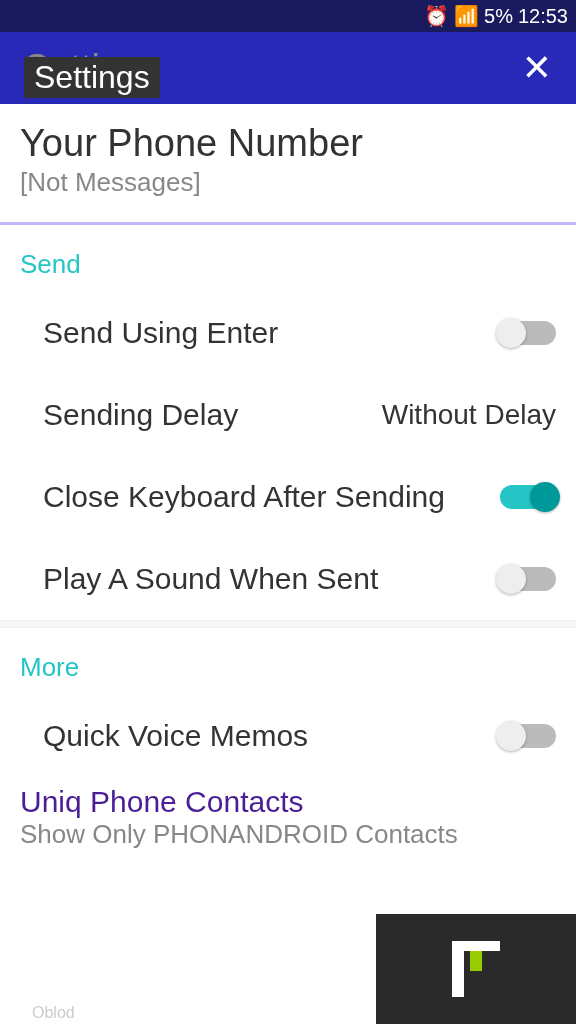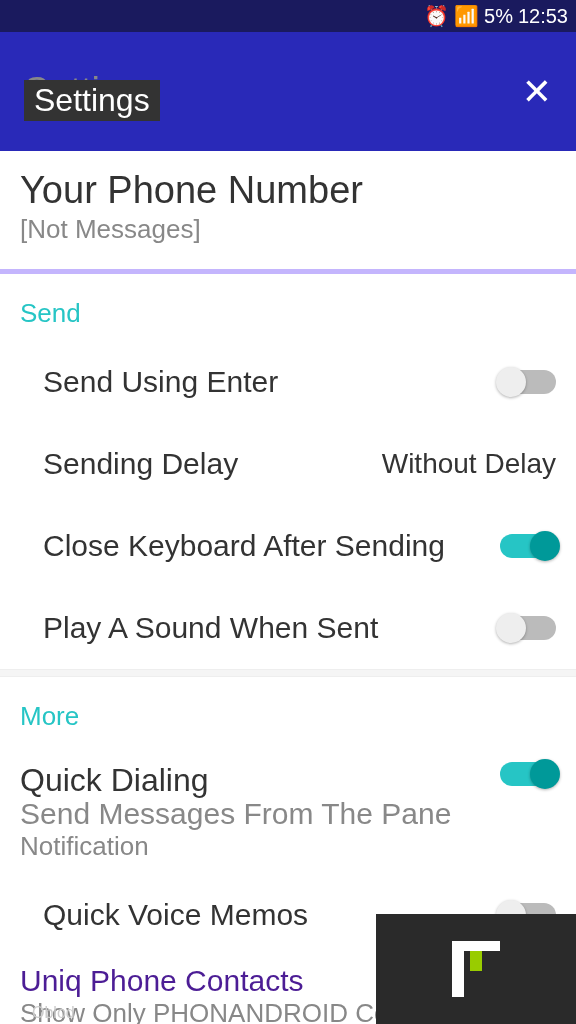--- a/index.html
+++ b/index.html
@@ -20,21 +20,21 @@
       background: #1a1a5e;
       color: #fff;
       display: flex;
       justify-content: flex-end;
       align-items: center;
       padding: 0 8px;
       font-size: 20px;
       gap: 5px;
     }
     .header {
-      height: 119px;
+      height: 72px;
       background: #2929b8;
       display: flex;
       align-items: center;
       justify-content: space-between;
       padding: 0 24px;
       position: relative;
     }
     .header-title {
       font-size: 38px;
       color: #888;
@@ -54,21 +54,21 @@
       color: #fff;
       font-size: 36px;
       font-weight: 300;
       cursor: pointer;
     }
     .content {
       padding: 0;
     }
     .phone-section {
       padding: 18px 20px 24px;
-      border-bottom: 5px solid #c4b5fd;
+      border-bottom: 3px solid #c4b5fd;
     }
     .phone-title {
       font-size: 38px;
       color: #333;
       font-weight: 400;
       margin-bottom: 2px;
     }
     .phone-sub {
       font-size: 26px;
       color: #888;
@@ -265,28 +265,20 @@
 
   <div class="setting-row">
     <span class="setting-label">Play A Sound When Sent</span>
     <div class="toggle off"></div>
   </div>
 
   <div class="divider"></div>
 
   <div class="section-label section-label-teal">More</div>
 
-  <div class="complex-row">
-    <div class="complex-text overlapped">
-      <div class="overlap-main">Quick Dialing</div>
-      <div class="overlap-sub">Send Messages From The Pane</div>
-      <div class="overlap-sub2">Notification</div>
-    </div>
-    <div class="toggle on"></div>
-  </div>
 
   <div class="setting-row">
     <span class="setting-label">Quick Voice Memos</span>
     <div class="toggle off"></div>
   </div>
 
   <div class="bottom-section">
     <div class="bottom-title">Uniq Phone Contacts</div>
     <div class="bottom-sub">Show Only PHONANDROID Contacts</div>
   </div>

